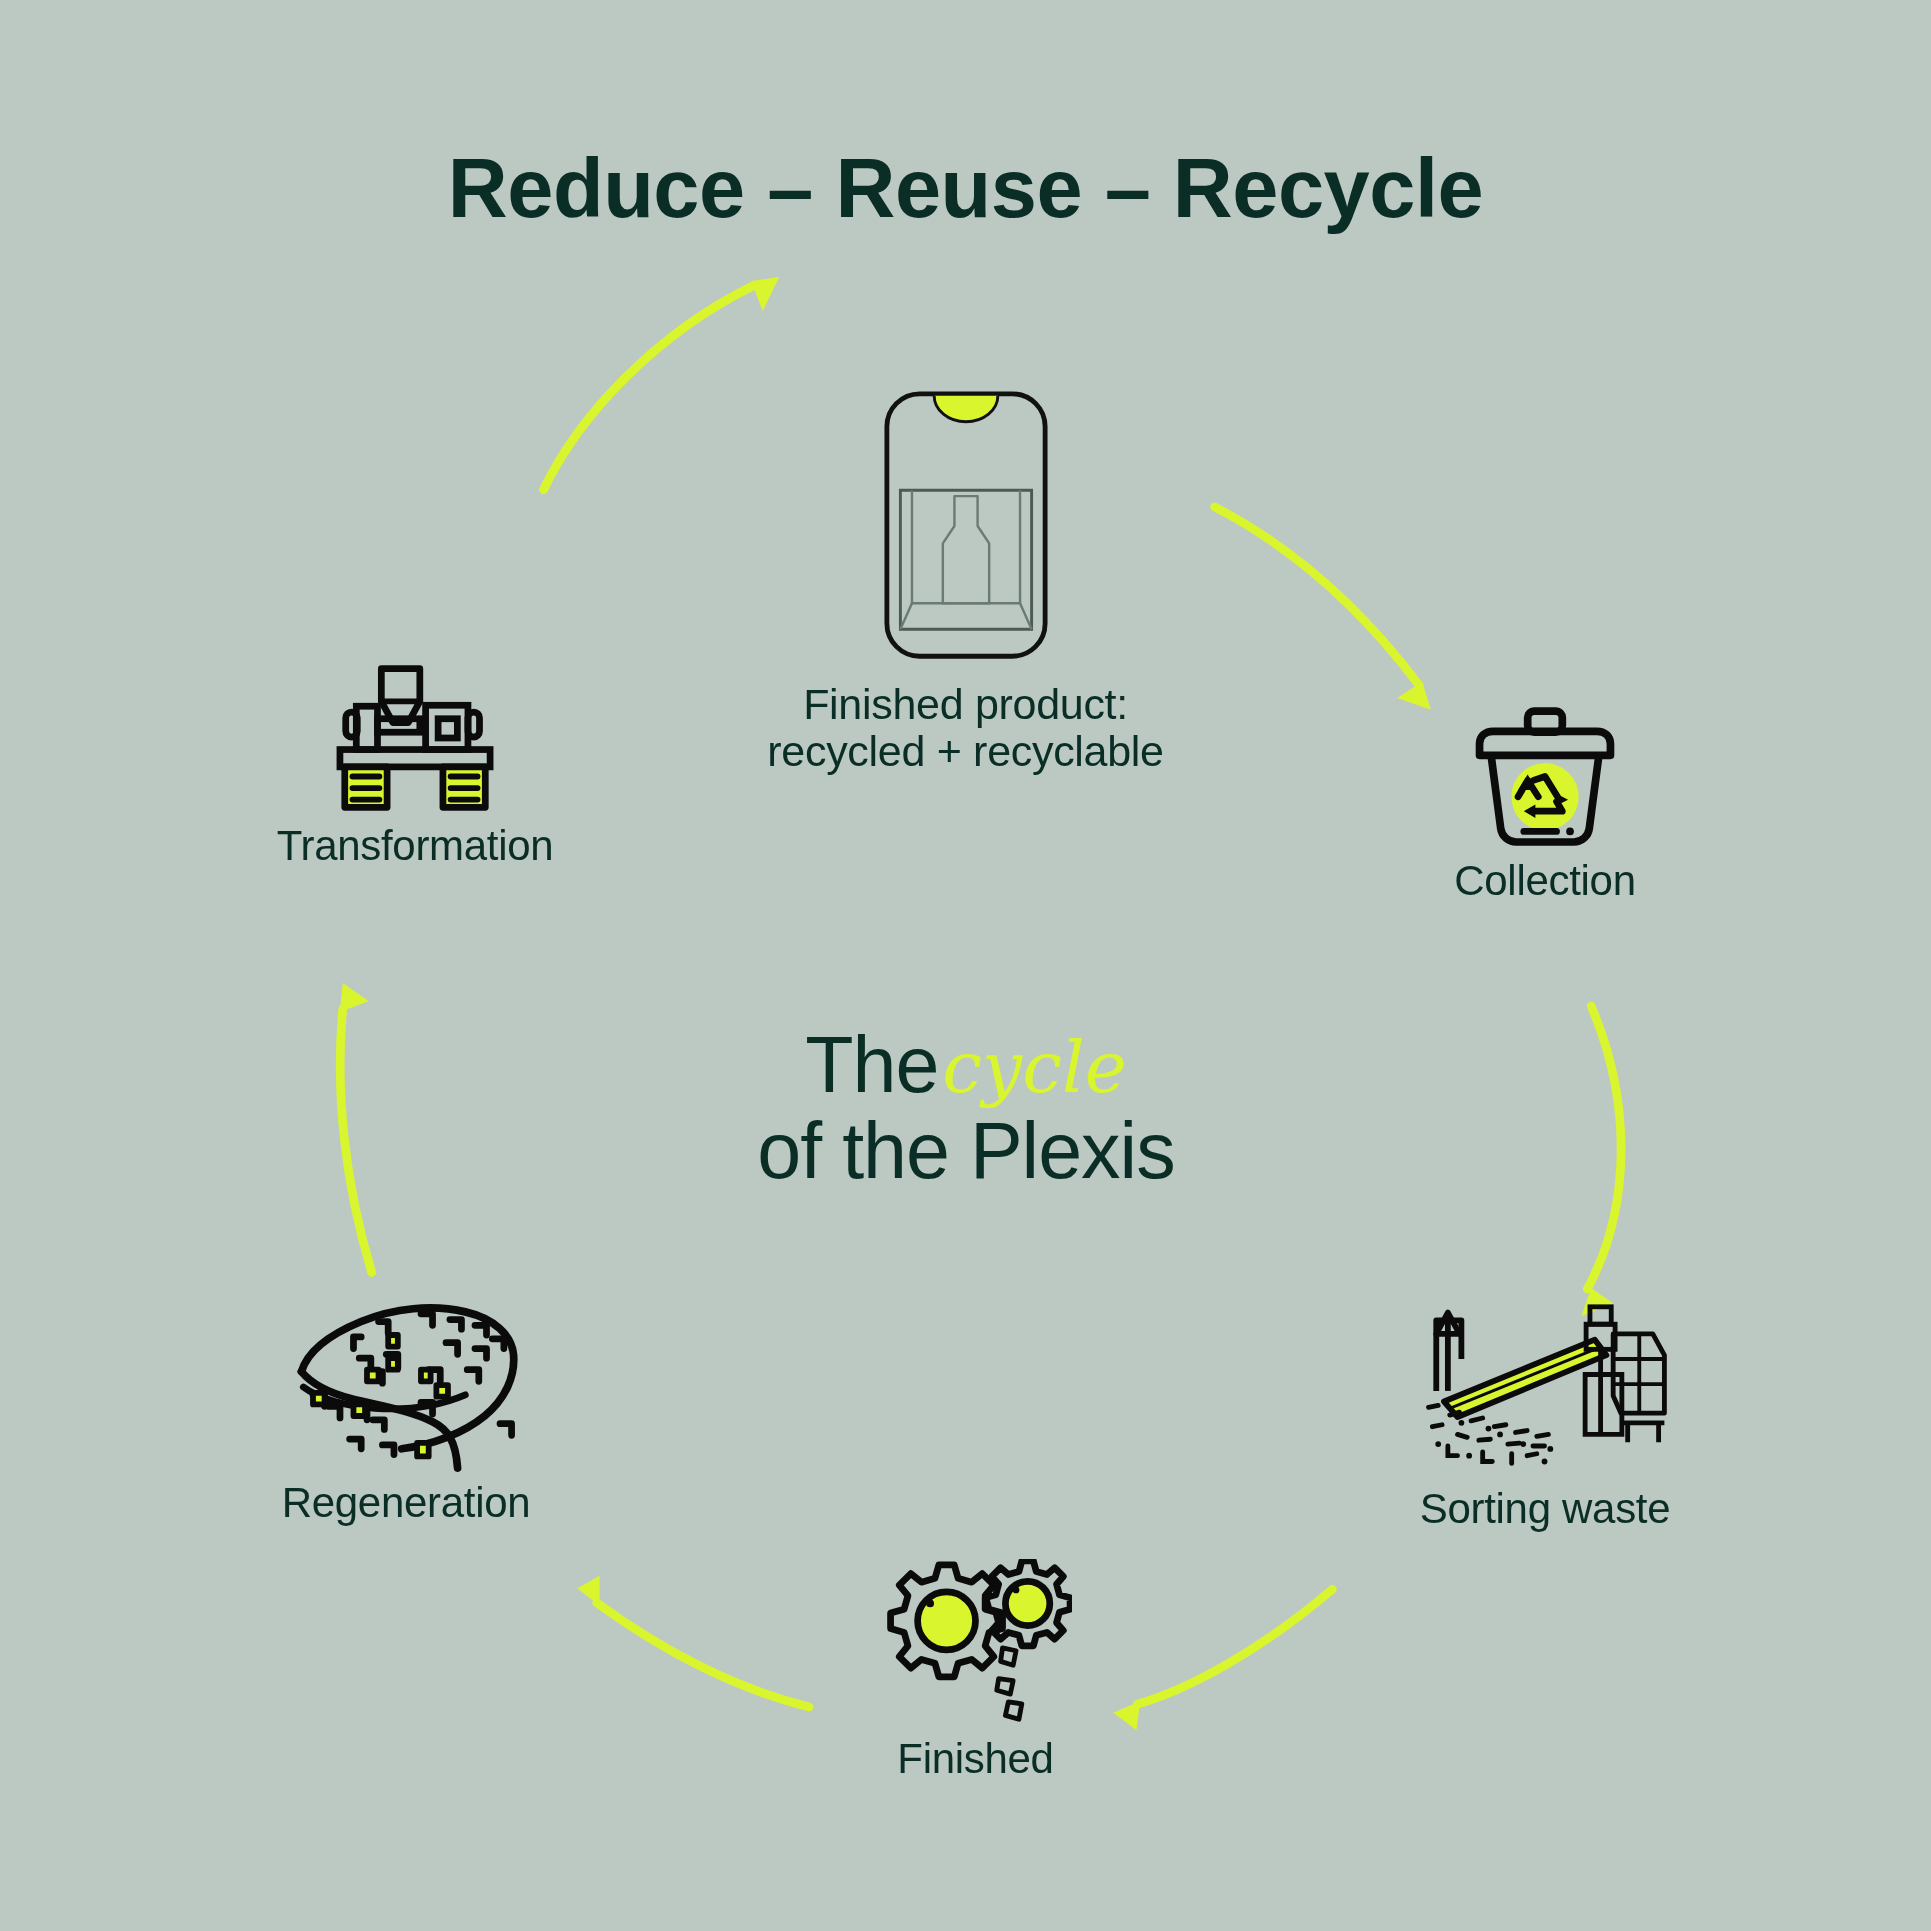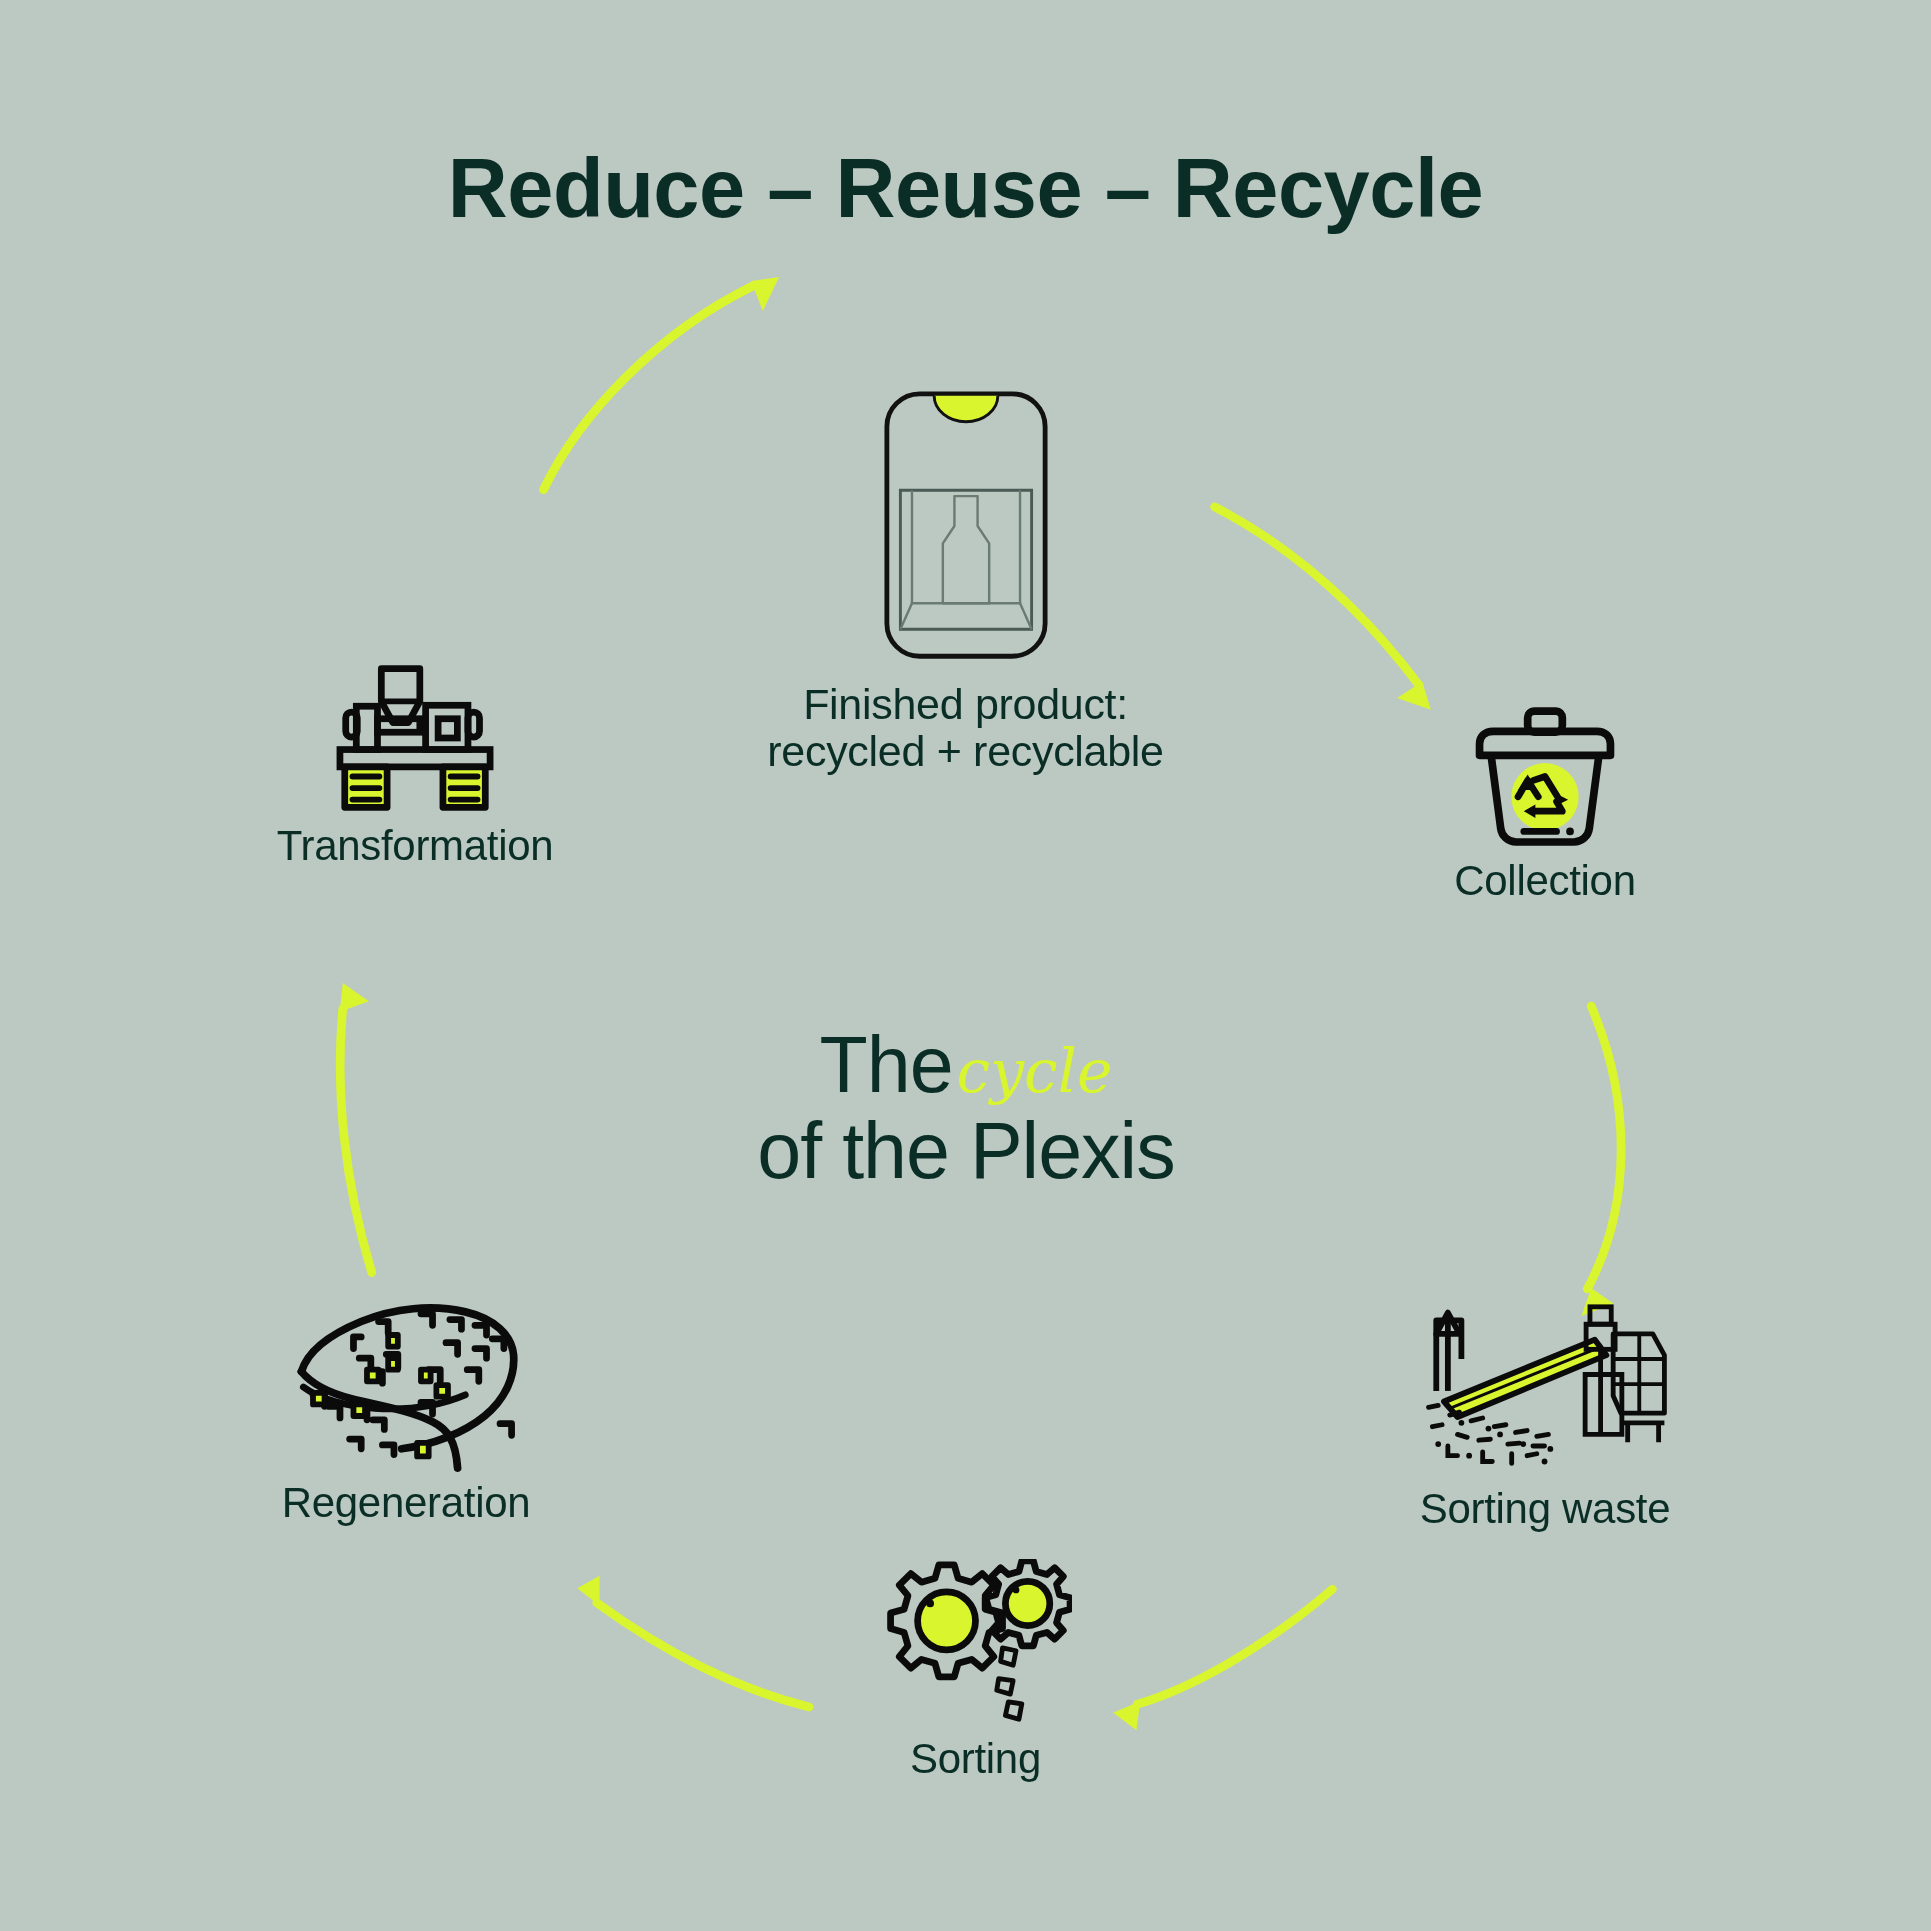--- a/index.html
+++ b/index.html
@@ -51,21 +51,21 @@
     font-weight: 500;
     letter-spacing: -1px;
     white-space: nowrap;
   }
   .center-line-1 { margin-bottom: 1.9px; }
   .cycle-word {
     font-family: "DejaVu Serif", "Liberation Serif", serif;
     font-style: italic;
     font-weight: 400;
     color: #d9f52e;
-    font-size: 60px;
+    font-size: 71px;
     letter-spacing: 0px;
     padding-left: 3.9px;
   }
 
   
   .node {
     position: absolute;
     text-align: center;
   }
   .node-icon {
@@ -261,21 +261,21 @@
                L 121 37 L 124 26 L 117 18 L 126 9 L 134 16 L 145 13 Z" fill="none" stroke="#0b0b0b" stroke-width="7" stroke-linejoin="round"></path>
       <circle cx="154" cy="46" r="23" fill="#d9f52e" stroke="#0b0b0b" stroke-width="7"></circle>
       <circle cx="142" cy="32" r="3.5" fill="#0b0b0b"></circle>
 
       <g fill="none" stroke="#0b0b0b" stroke-width="5" stroke-linejoin="round">
         <path d="M 128 92 L 142 95 L 139 110 L 126 106 Z"></path>
         <path d="M 124 124 L 139 126 L 136 140 L 122 136 Z"></path>
         <path d="M 134 148 L 148 150 L 145 166 L 131 162 Z"></path>
       </g>
     </svg>
-    <span class="node-label">Sorting</span>
+    <span class="node-label">Finished</span>
   </div>
 
   <div class="node" id="node-regen">
     <svg class="node-icon" width="241" height="193" viewBox="0 0 250 200">
 
       <path d="M 16 96 C 22 76, 44 58, 78 44 C 112 30, 152 26, 186 34 C 216 41, 234 58, 236 78
                C 238 100, 228 124, 206 142 C 184 160, 152 172, 120 176" fill="none" stroke="#0b0b0b" stroke-width="8" stroke-linecap="round"></path>
       <path d="M 16 96 C 26 108, 44 118, 68 124 C 96 131, 128 136, 152 148 C 168 156, 176 168, 178 196" fill="none" stroke="#0b0b0b" stroke-width="8" stroke-linecap="round"></path>
       <path d="M 18 112 C 34 124, 62 132, 92 134 C 124 136, 158 132, 186 120" fill="none" stroke="#0b0b0b" stroke-width="7" stroke-linecap="round"></path>
 

